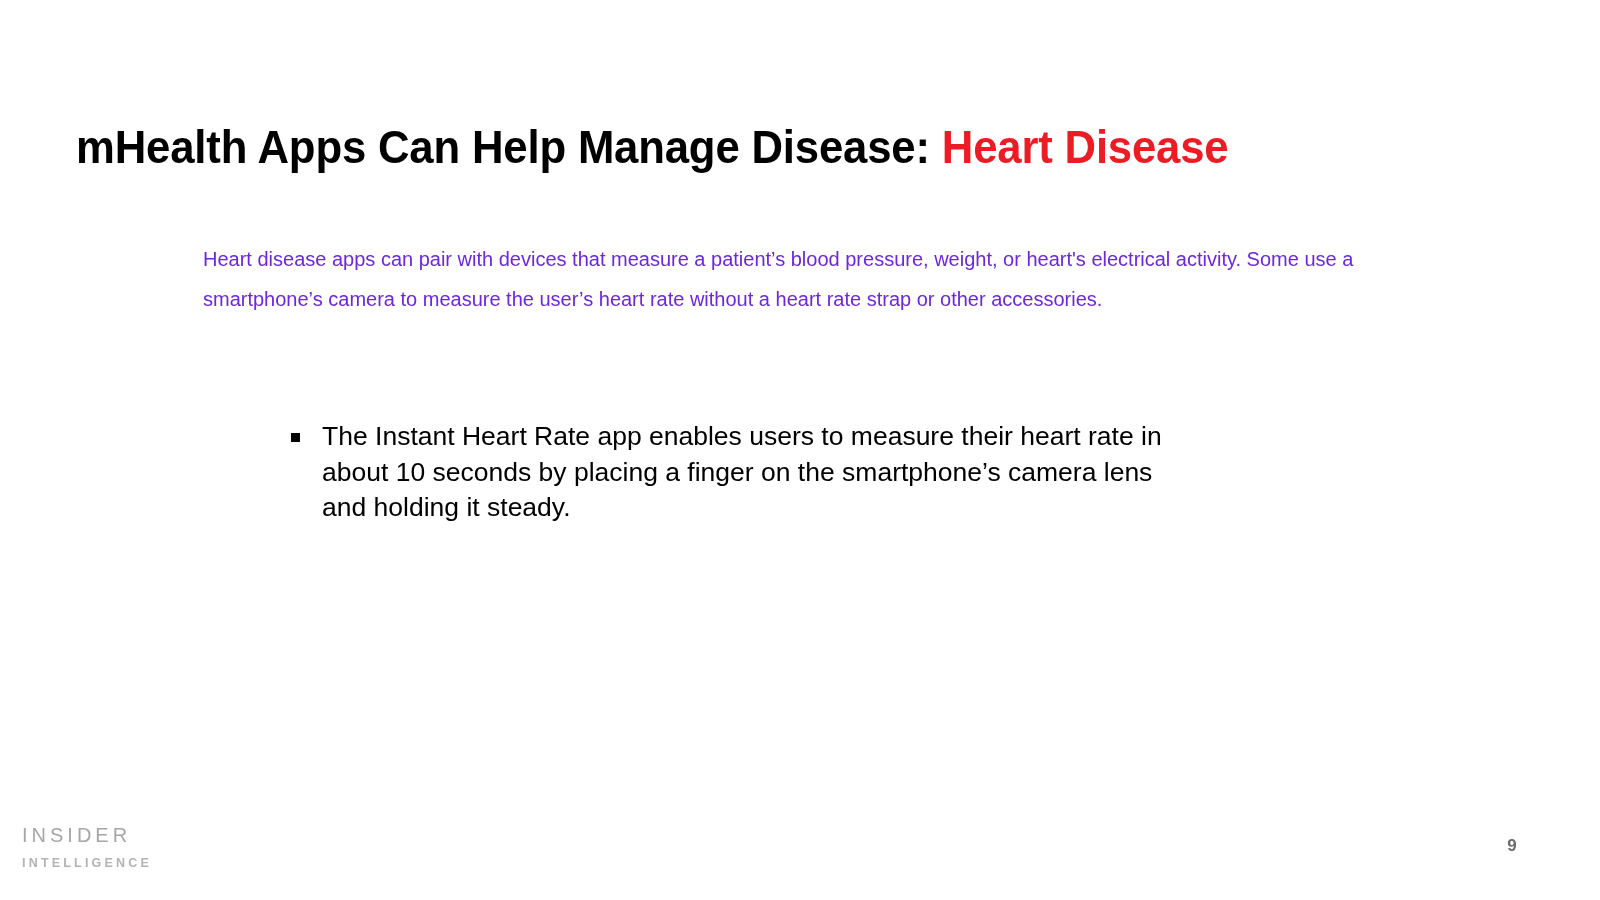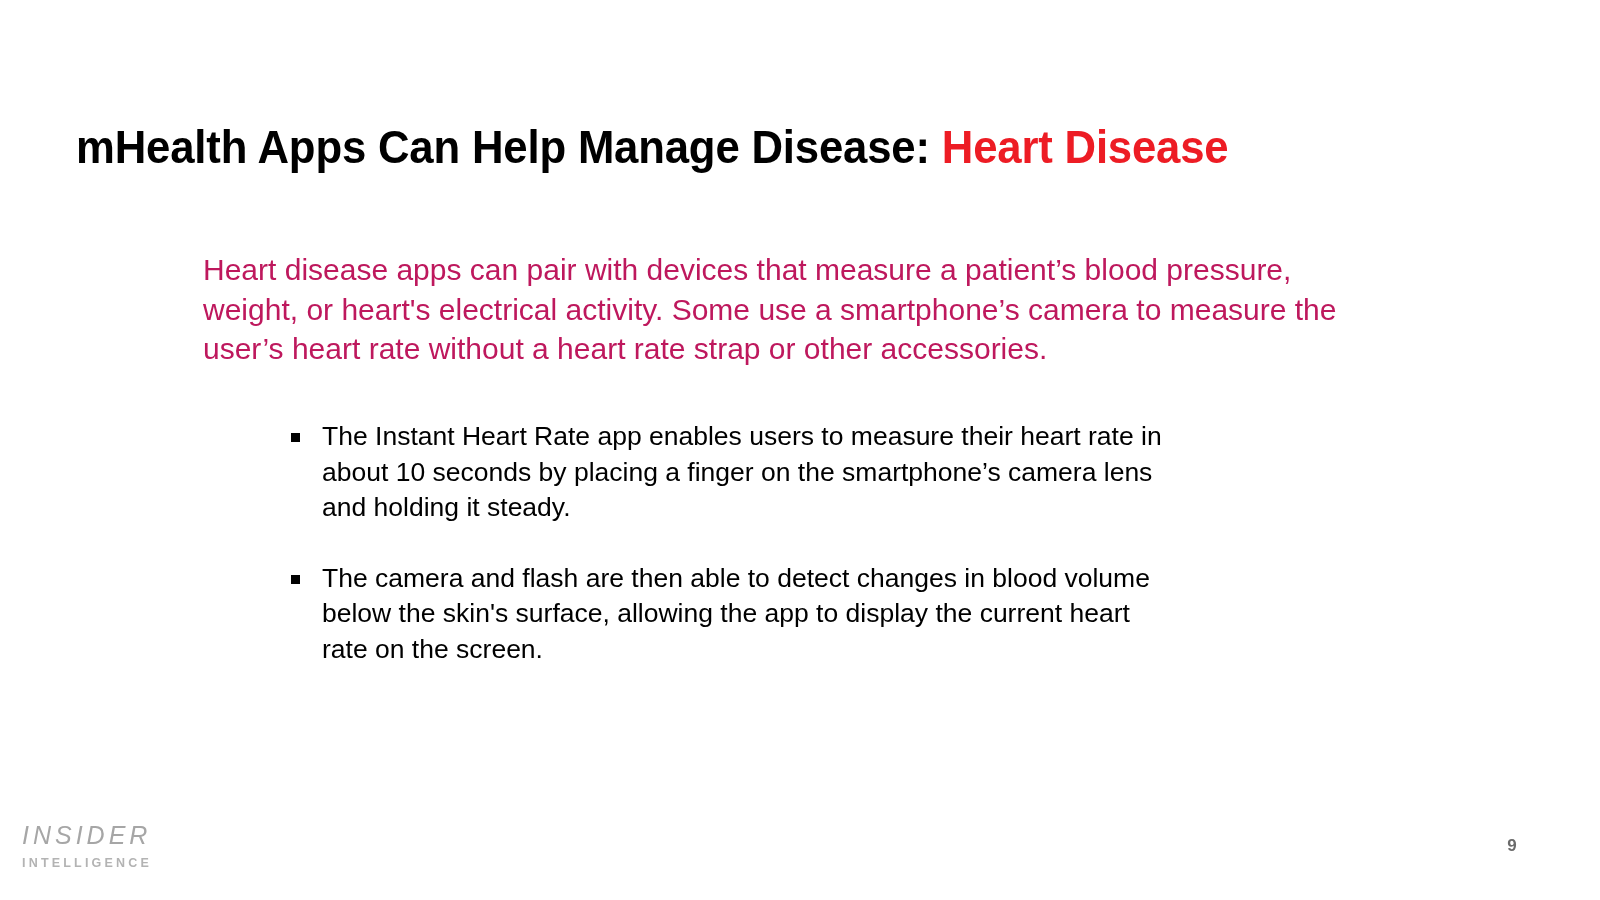--- a/index.html
+++ b/index.html
@@ -39,23 +39,23 @@
   .title .title-accent {
     color: #ED1C24;
   }
 
   
   .lead {
     position: absolute;
     left: 203px;
     top: 220px;
     width: 1175px;
-    font-size: 30px;
+    font-size: 20px;
     line-height: 39.5px;
-    color: #be185d;
+    color: #6d28d9;
     font-weight: normal;
   }
 
   
   .bullets {
     position: absolute;
     left: 291px;
     top: 412px;
     width: 900px;
   }
@@ -88,26 +88,25 @@
 
   
   .logo {
     position: absolute;
     left: 22px;
     top: 823px;
     color: #a8a8a8;
   }
   .logo-primary {
     display: block;
-    font-size: 25px;
+    font-size: 20px;
     line-height: 25px;
     letter-spacing: 4.0px;
     font-weight: normal;
     color: #a6a6a6;
-    font-style: italic;
   }
   .logo-secondary {
     display: block;
     font-size: 12.5px;
     line-height: 15px;
     letter-spacing: 3.2px;
     font-weight: bold;
     color: #b3b3b3;
     margin-top: 8px;
   }
@@ -133,24 +132,20 @@
 
   <p class="lead">Heart disease apps can pair with devices that measure a patient’s blood pressure, weight, or heart's electrical activity. Some use a smartphone’s camera to measure the user’s heart rate without a heart rate strap or other accessories.</p>
 
   <div class="bullets">
 
     <div class="bullet-item">
       <span class="bullet-marker"></span>
       <span class="bullet-text">The Instant Heart Rate app enables users to measure their heart rate in about 10 seconds by placing a finger on the smartphone’s camera lens and holding it steady.</span>
     </div>
 
-    <div class="bullet-item">
-      <span class="bullet-marker"></span>
-      <span class="bullet-text">The camera and flash are then able to detect changes in blood volume below the skin's surface, allowing the app to display the current heart rate on the screen.</span>
-    </div>
 
   </div>
 
   <div class="logo">
     <span class="logo-primary">INSIDER</span>
     <span class="logo-secondary">INTELLIGENCE</span>
   </div>
 
   <div class="page-number">9</div>
 

